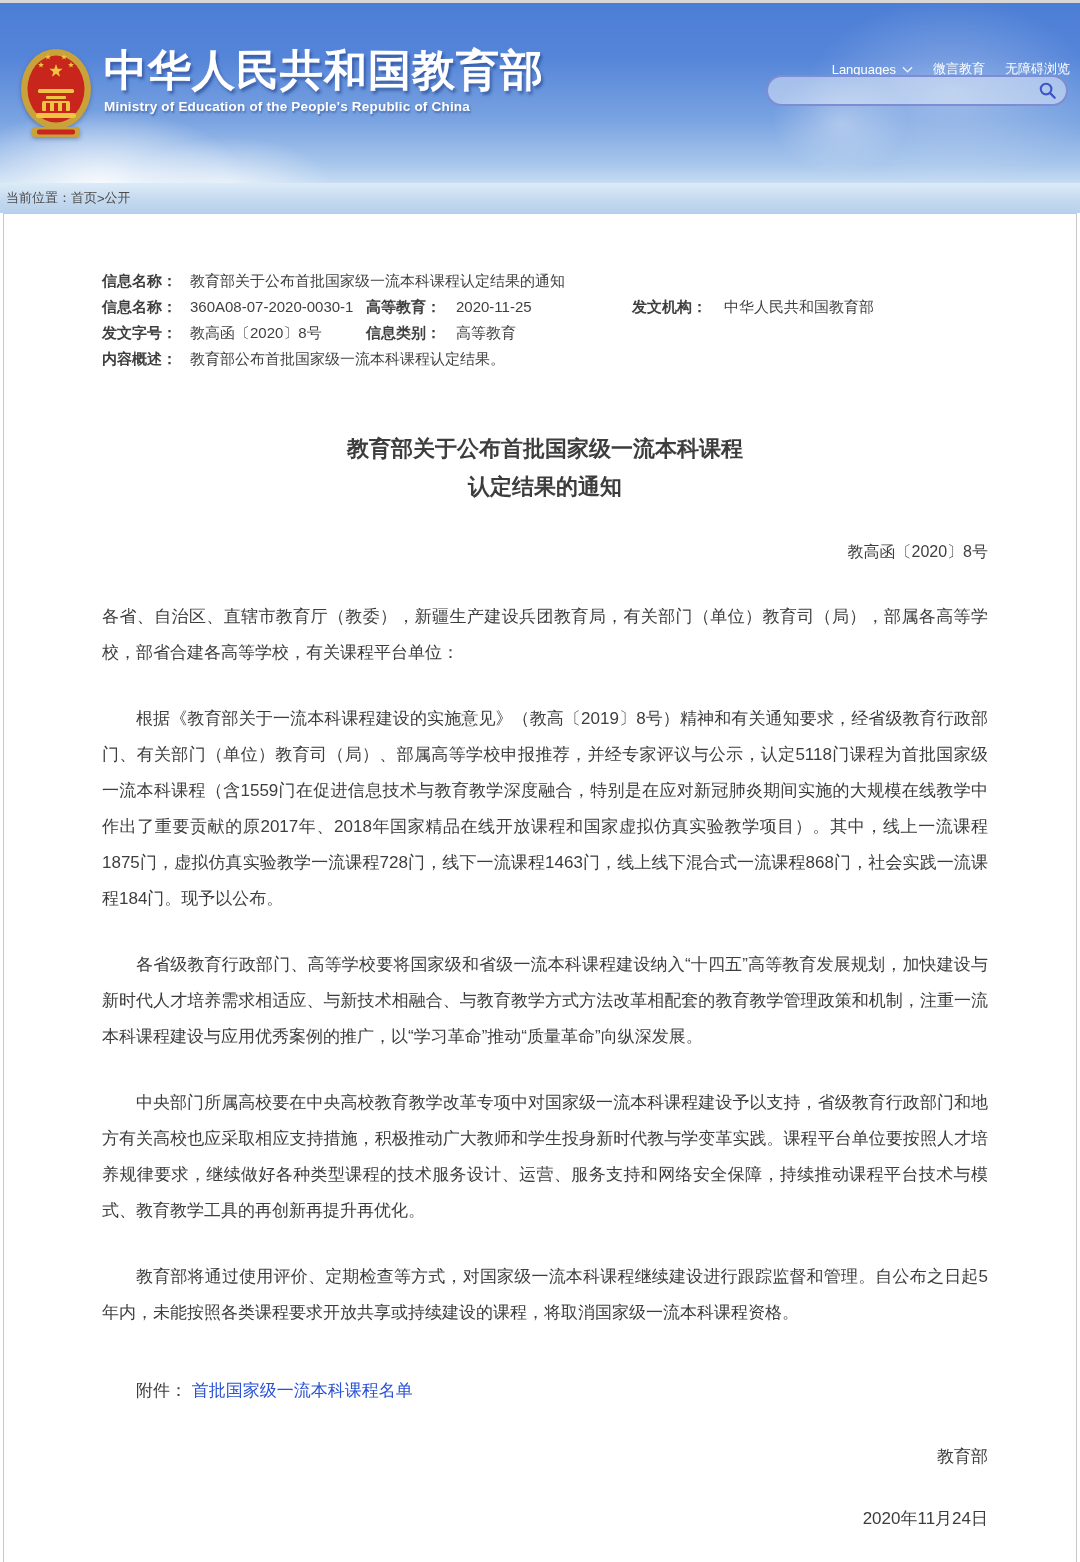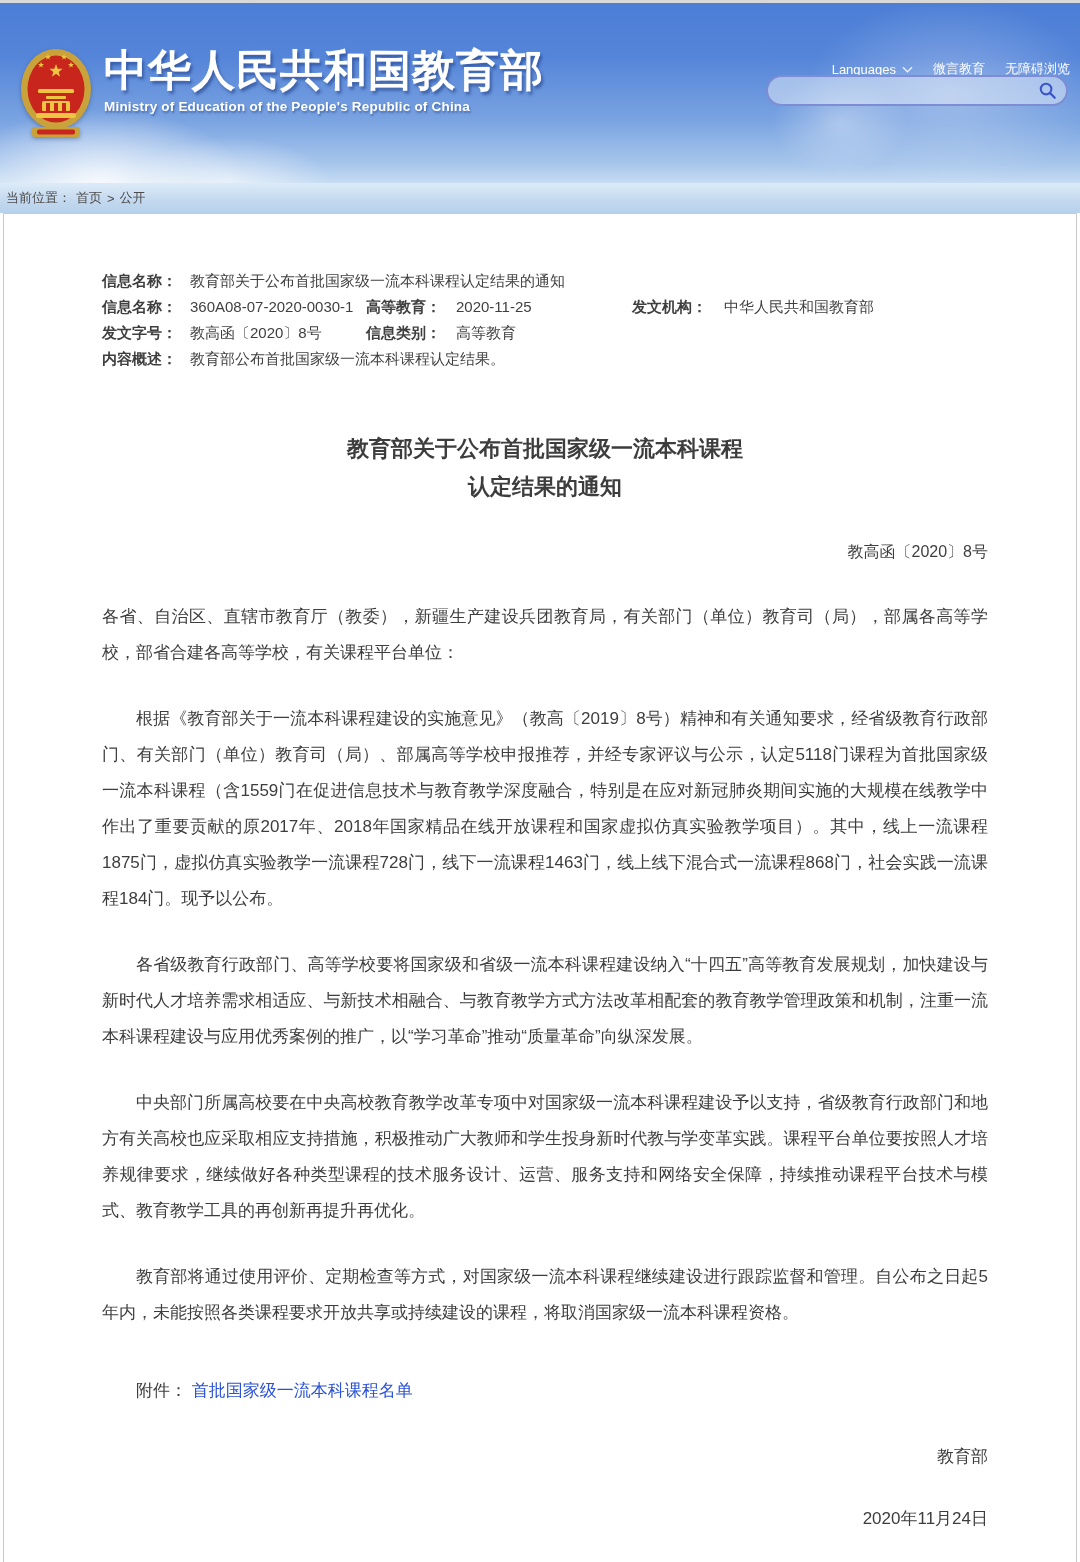--- a/index.html
+++ b/index.html
@@ -36,21 +36,21 @@
     text-shadow: 1px 2px 2px rgba(25,55,125,.5); }
 
   .search{ position:absolute; right:12px; top:72px; width:302px; height:31px; z-index:3;
     border:2px solid #7e8cd3; border-radius:17px; background: rgba(232,240,250,.5);
     display:flex; align-items:center; padding:0 9px 0 14px; }
   .search input{ flex:1; height:100%; background:transparent; border:none; outline:none;
     font-size:14px; color:#333; font-family: inherit; }
   .search .mag{ width:19px; height:19px; cursor:pointer; flex:0 0 auto; }
 
   
-  .breadcrumb{ height:30px; display:flex; align-items:center; gap:5px; padding-left:6px;
+  .breadcrumb{ height:30px; display:flex; align-items:center; padding-left:6px;
     background: linear-gradient(180deg,#dcebf8 0%,#c3d8ee 60%,#b7d1ec 100%);
     font-size:13px; color:#4c4c4c; }
   .breadcrumb a{ color:#4c4c4c; text-decoration:none; cursor:pointer; }
 
   
   .panel{ margin:0 3px; height:1349px; background:#fff;
     border:1px solid #c9c9c9; border-bottom:none;
     padding:54px 88px 0 98px; overflow:hidden; }
 
   

